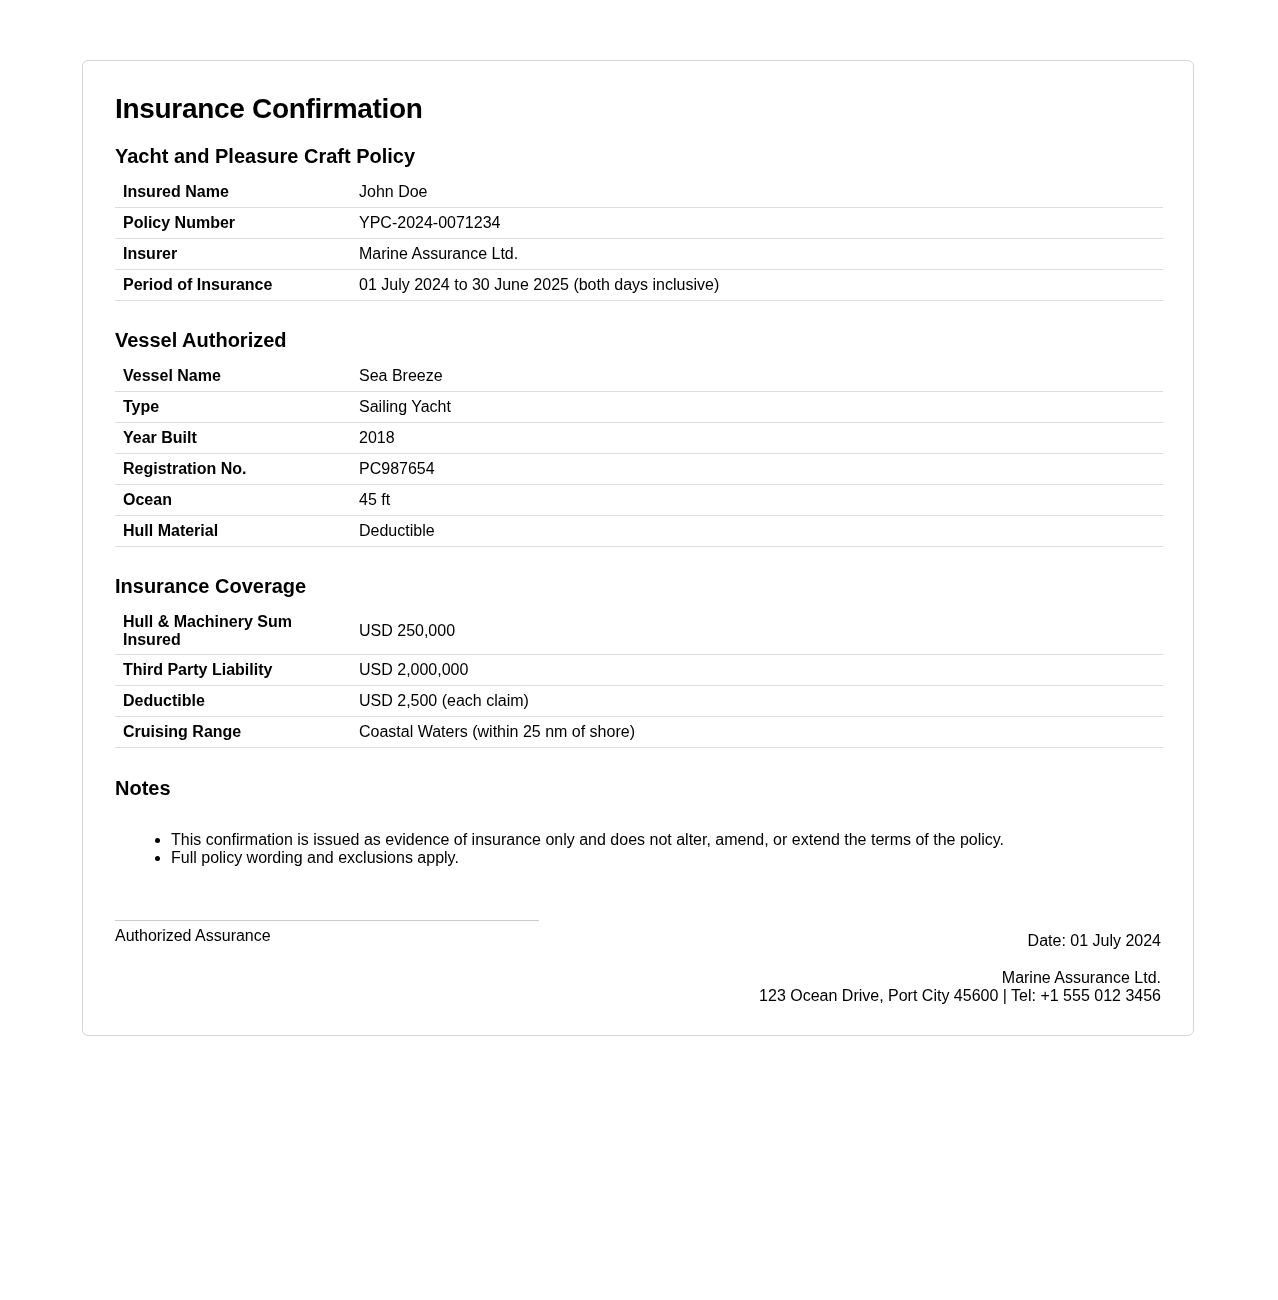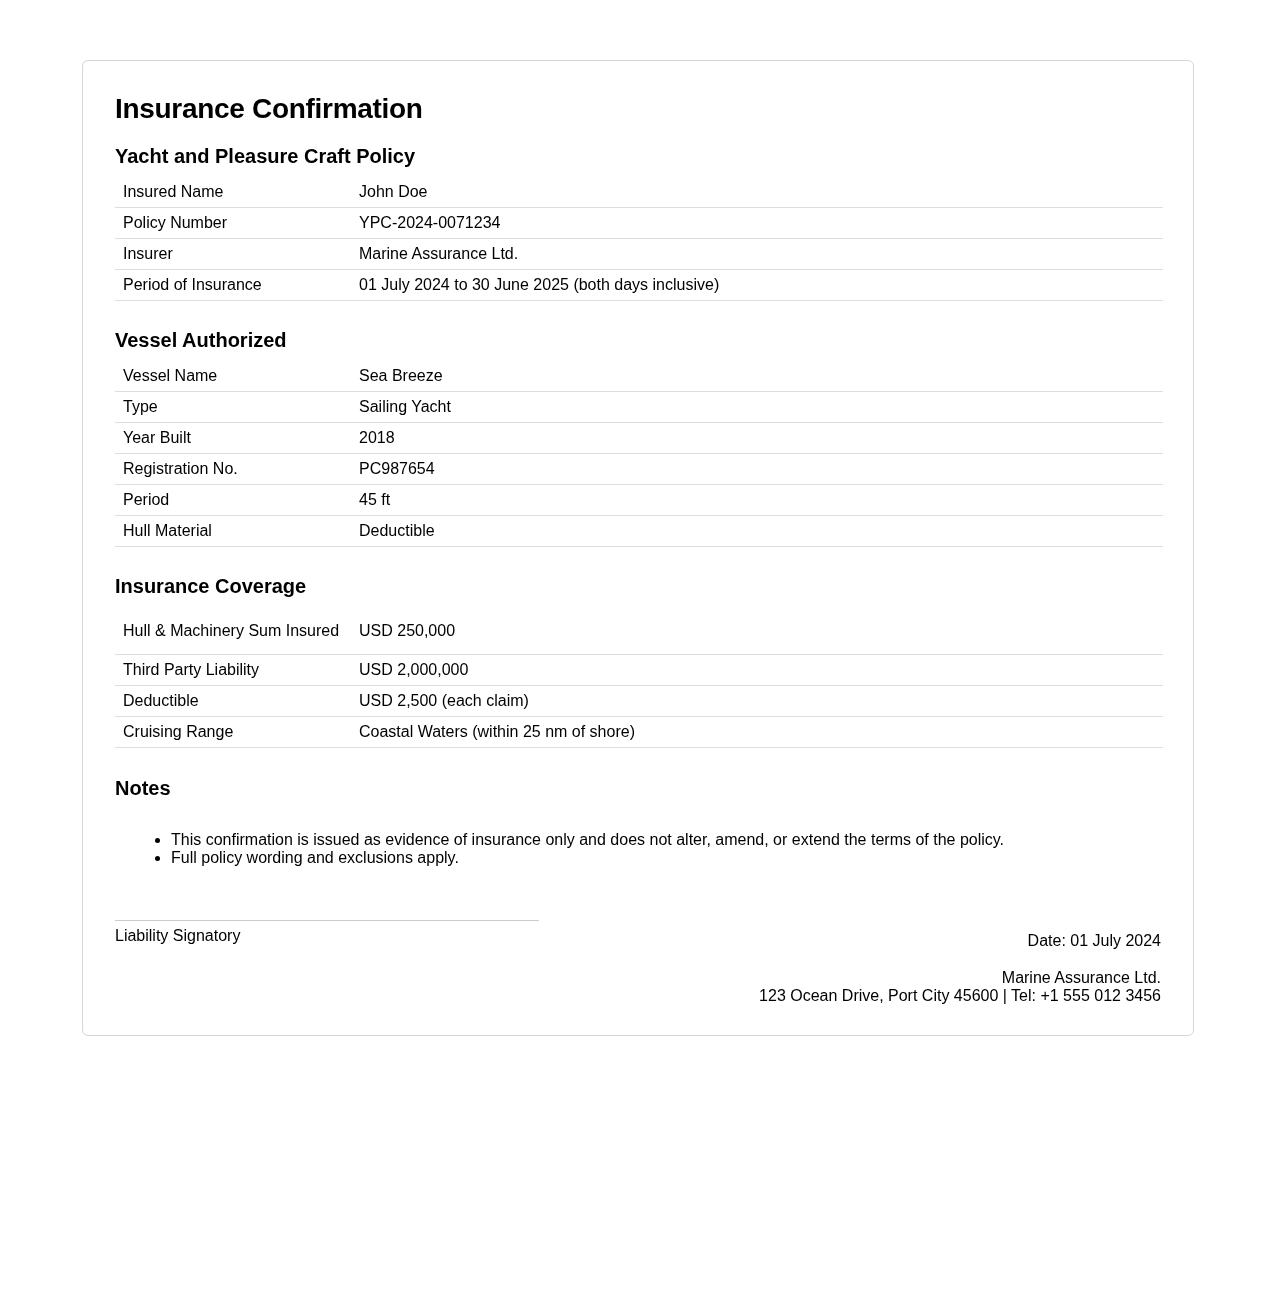--- a/index.html
+++ b/index.html
@@ -6,21 +6,21 @@
     body { width: 1278px; height: 1300px; font-family: "Liberation Sans", sans-serif; color: #000; }
     .doc {
       position: absolute; left: 82px; top: 60px; width: 1112px; height: 976px;
       border: 1px solid #d6d6d6; border-radius: 6px; box-sizing: border-box;
       padding: 0 32px;
     }
     h1 { font-size: 28px; font-weight: bold; margin: 0; position: absolute; top: 32px; left: 32px; letter-spacing: -0.3px; }
     .section-title { font-size: 20px; font-weight: bold; margin: 0; position: absolute; left: 32px; }
     table { position: absolute; left: 32px; width: 1048px; border-collapse: collapse; font-size: 16px; }
     td { padding: 0 8px; border-bottom: 1px solid #dddddd; height: 30px; vertical-align: middle; line-height: 18px; }
-    td.k { width: 220px; font-weight: normal; }
+    td.k { width: 220px; font-weight: bold; }
     tr.tall td { height: 47px; }
     ul { position: absolute; left: 32px; top: 754px; margin: 16px; padding-left: 40px; font-size: 16px; line-height: 18px; }
     .date { position: absolute; right: 32px; top: 830px; font-size: 16px; margin-top: 41px; }
     .sig-line { position: absolute; left: 32px; top: 859px; width: 424px; border-top: 1px solid #cccccc; }
     .sig-label { position: absolute; left: 32px; top: 866px; font-size: 16px; }
     .footer { position: absolute; right: 32px; top: 908px; text-align: right; font-size: 16px; line-height: 18px; }
   </style>
 </head>
 <body>
 
@@ -62,21 +62,21 @@
         </tr>
     <tr>
           <td class="k">Year Built</td>
           <td>2018</td>
         </tr>
     <tr>
           <td class="k">Registration No.</td>
           <td>PC987654</td>
         </tr>
     <tr>
-          <td class="k">Period</td>
+          <td class="k">Ocean</td>
           <td>45 ft</td>
         </tr>
     <tr>
           <td class="k">Hull Material</td>
           <td>Deductible</td>
         </tr>
   </tbody>
     </table>
 
   <h2 class="section-title" style="top:514px">Insurance Coverage</h2>
@@ -102,19 +102,19 @@
     </table>
 
   <h2 class="section-title" style="top:716px">Notes</h2>
   <ul>
     <li>This confirmation is issued as evidence of insurance only and does not alter, amend, or extend the terms of the policy.</li>
     <li>Full policy wording and exclusions apply.</li>
   </ul>
 
   <div class="date">Date: 01 July 2024</div>
   <div class="sig-line"></div>
-  <div class="sig-label">Liability Signatory</div>
+  <div class="sig-label">Authorized Assurance</div>
 
   <div class="footer">
     <div>Marine Assurance Ltd.</div>
     <div>123 Ocean Drive, Port City 45600 | Tel: +1 555 012 3456</div>
   </div>
 </div>
 
 </body></html>

